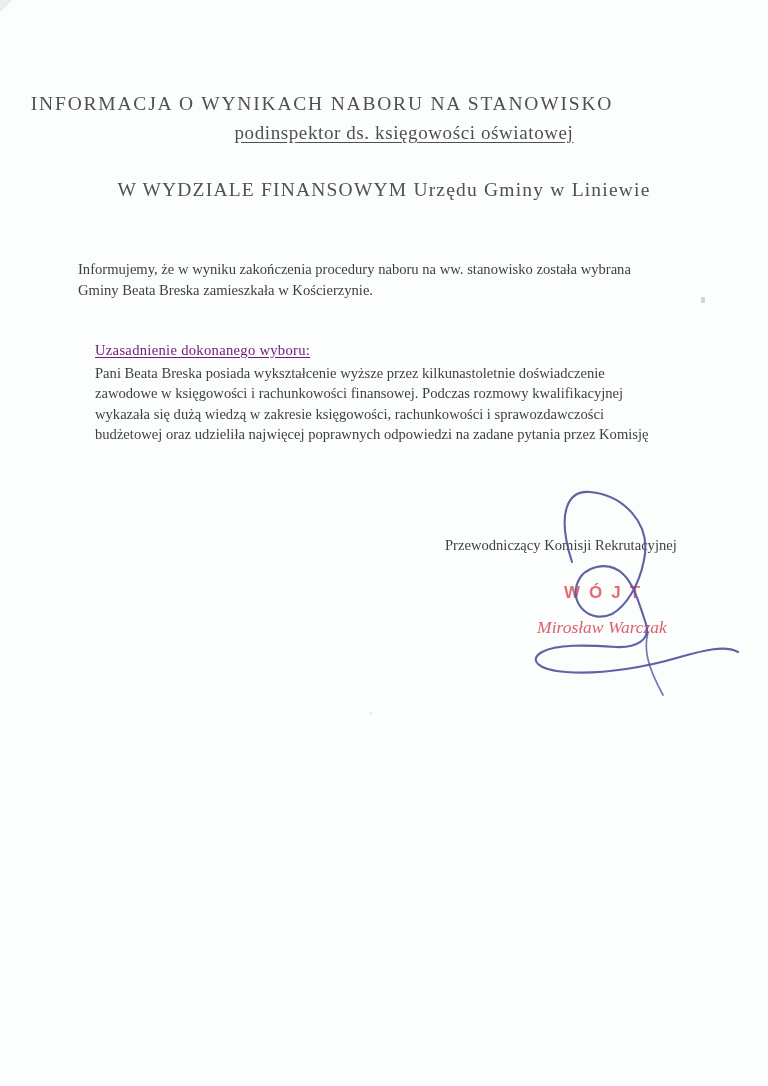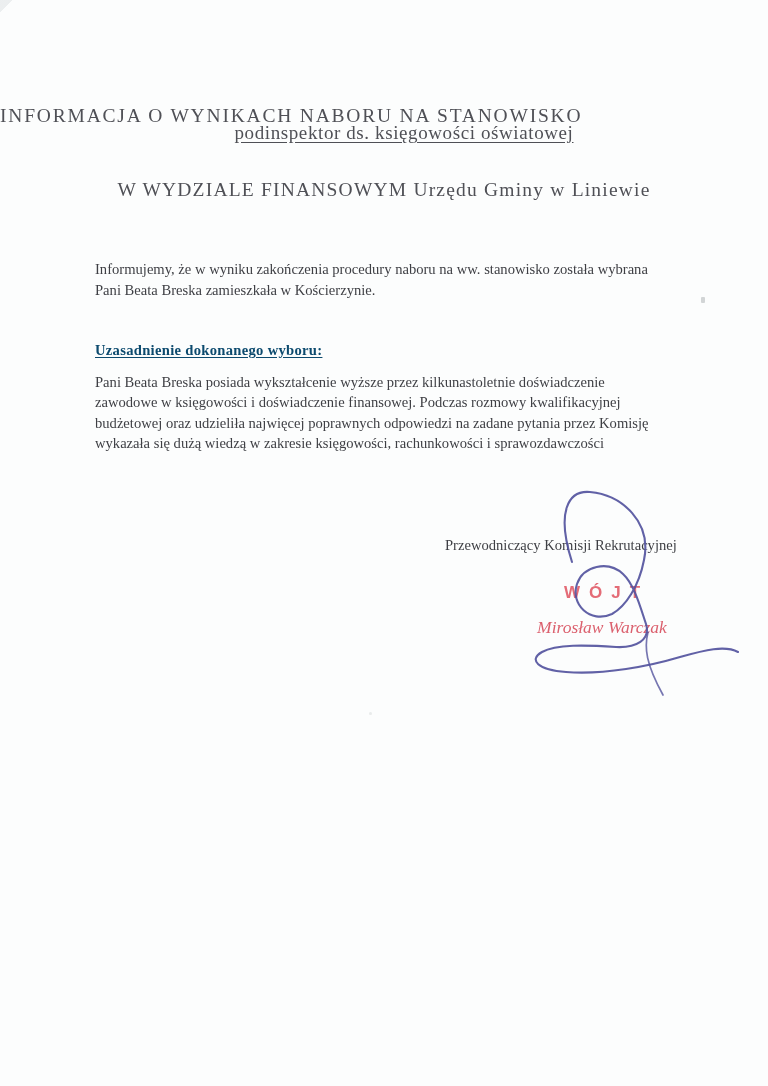--- a/index.html
+++ b/index.html
@@ -27,48 +27,47 @@
     position:absolute;left:701px;top:297px;width:4px;height:6px;
     background:#bcc0c1;opacity:.65;border-radius:1px;
   }
   .speck-2{
     position:absolute;left:369px;top:712px;width:3px;height:3px;
     background:#d9dddd;opacity:.55;border-radius:50%;
   }
   
   .title-1{
     position:absolute;left:0;top:93px;width:644px;
-    font-size:19.5px;letter-spacing:1.8px;
+    text-align:center;font-size:19.5px;letter-spacing:1.8px;
     color:#4f5056;
-    margin-top:12px;
   }
   .title-2{
     position:absolute;left:0;top:122px;width:768px;
     text-align:center;font-size:19px;letter-spacing:.6px;
     color:#4f5056;text-decoration:underline;text-underline-offset:3px;padding-left:40px;
   }
   .subtitle{
     position:absolute;left:0;top:171px;width:768px;
     text-align:center;font-size:19.5px;letter-spacing:1.2px;
     color:#4f5056;
     margin-top:8px;
   }
   
   .intro{
-    position:absolute;left:95px;top:259px;width:620px;
+    position:absolute;left:78px;top:259px;width:620px;
     font-size:14.6px;line-height:20.6px;color:#3e3f44;
   }
   .justification{
     position:absolute;left:95px;top:340px;width:630px;
     font-size:14.6px;line-height:20.6px;color:#3e3f44;
   }
   .justification-heading{
-    font-weight:bold;color:#0c4a6e;letter-spacing:.3px;
+    font-weight:normal;color:#701a75;letter-spacing:.3px;
     text-decoration:underline;text-underline-offset:2px;
-    margin-bottom:11px;
+    margin-bottom:2px;
   }
   .text-line{display:block;}
   
   .signature-role{
     position:absolute;left:445px;top:537px;
     font-size:14.6px;color:#3e3f44;
   }
   .stamp-title{
     position:absolute;left:520px;top:583px;width:164px;
     text-align:center;
@@ -100,29 +99,29 @@
   <div class="corner-artifact"></div>
   <div class="speck-1"></div>
   <div class="speck-2"></div>
 
   <div class="title-1">INFORMACJA O WYNIKACH NABORU NA STANOWISKO</div>
   <div class="title-2">podinspektor ds. księgowości oświatowej</div>
   <div class="subtitle">W WYDZIALE FINANSOWYM Urzędu Gminy w Liniewie</div>
 
   <div class="intro">
     <span class="text-line">Informujemy, że w wyniku zakończenia procedury naboru na ww. stanowisko została wybrana</span>
-    <span class="text-line">Pani Beata Breska zamieszkała w Kościerzynie.</span>
+    <span class="text-line">Gminy Beata Breska zamieszkała w Kościerzynie.</span>
   </div>
 
   <div class="justification">
     <div class="justification-heading">Uzasadnienie dokonanego wyboru:</div>
     <span class="text-line">Pani Beata Breska posiada wykształcenie wyższe przez kilkunastoletnie doświadczenie</span>
-    <span class="text-line">zawodowe w księgowości i doświadczenie finansowej. Podczas rozmowy kwalifikacyjnej</span>
+    <span class="text-line">zawodowe w księgowości i rachunkowości finansowej. Podczas rozmowy kwalifikacyjnej</span>
+    <span class="text-line">wykazała się dużą wiedzą w zakresie księgowości, rachunkowości i sprawozdawczości</span>
     <span class="text-line">budżetowej oraz udzieliła najwięcej poprawnych odpowiedzi na zadane pytania przez Komisję</span>
-    <span class="text-line">wykazała się dużą wiedzą w zakresie księgowości, rachunkowości i sprawozdawczości</span>
   </div>
 
   <div class="signature-role">Przewodniczący Komisji Rekrutacyjnej</div>
 
   <div class="stamp-title">WÓJT</div>
   <div class="stamp-name">Mirosław Warczak</div>
 
   <svg class="signature-svg" viewBox="0 0 230 220" xmlns="http://www.w3.org/2000/svg" aria-hidden="true">
     <path class="signature-path" d="
       M 52 80

